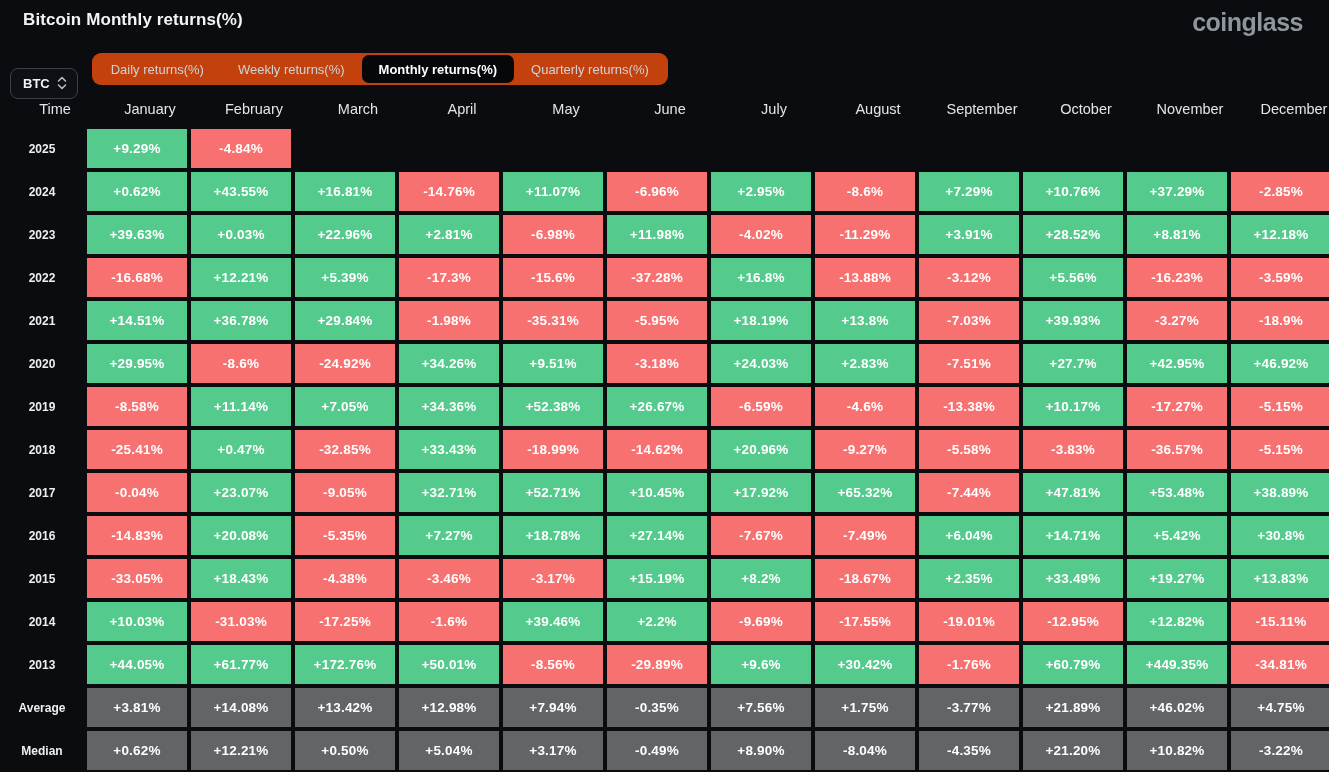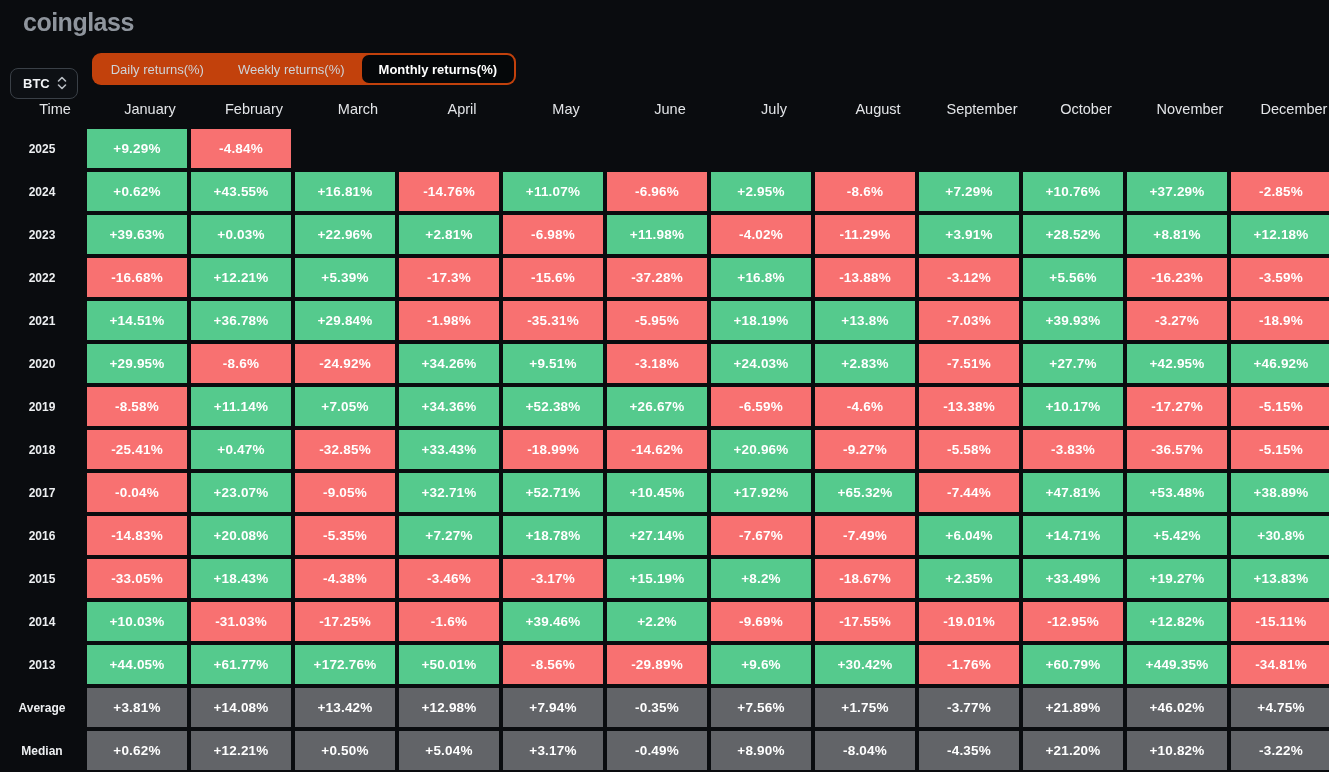--- a/index.html
+++ b/index.html
@@ -55,37 +55,39 @@
   }
   .cell.pos { background: #55ca8d; }
   .cell.neg { background: #f87171; }
   .cell.sum { background: #626468; }
   .cell.empty { background: transparent; }
 </style>
 </head>
 <body>
 
 <header class="topbar">
+  <h1 class="page-title">Bitcoin Monthly returns(%)</h1>
   <div class="logo">coinglass</div>
 </header>
 
 <div class="controls">
   <button class="coin-select">
     <span>BTC</span>
     <span>
       <svg width="10" height="14" viewBox="0 0 10 14" fill="none">
         <path d="M1.5 5 L5 1.5 L8.5 5" stroke="#b7bcc2" stroke-width="1.6" stroke-linecap="round" stroke-linejoin="round"></path>
         <path d="M1.5 9 L5 12.5 L8.5 9" stroke="#b7bcc2" stroke-width="1.6" stroke-linecap="round" stroke-linejoin="round"></path>
       </svg>
     </span>
   </button>
   <div class="tabs">
     <button class="tab">Daily returns(%)</button>
     <button class="tab">Weekly returns(%)</button>
     <button class="tab active">Monthly returns(%)</button>
+    <button class="tab">Quarterly returns(%)</button>
   </div>
 </div>
 
 <div class="grid" id="grid">
     <div class="hcell">Time</div>
     <div class="hcell">January</div>
     <div class="hcell">February</div>
     <div class="hcell">March</div>
     <div class="hcell">April</div>
     <div class="hcell">May</div>

